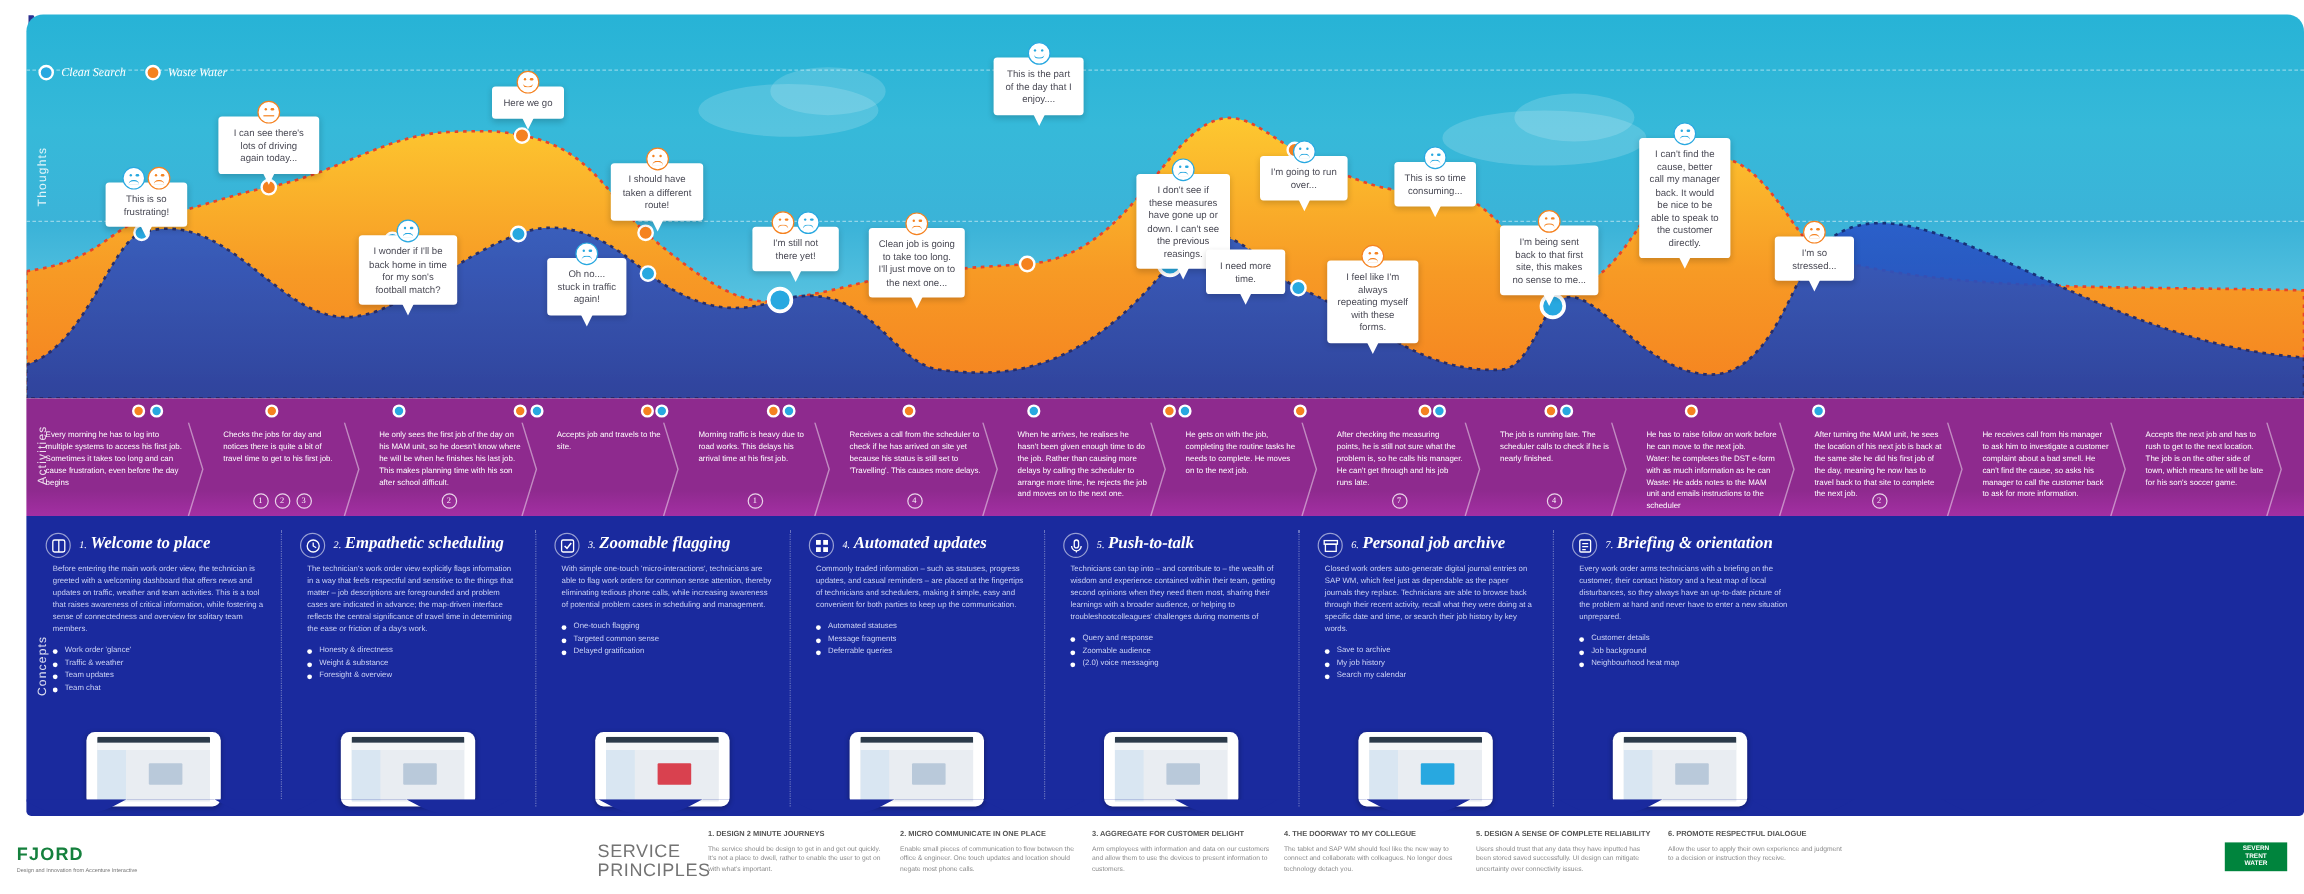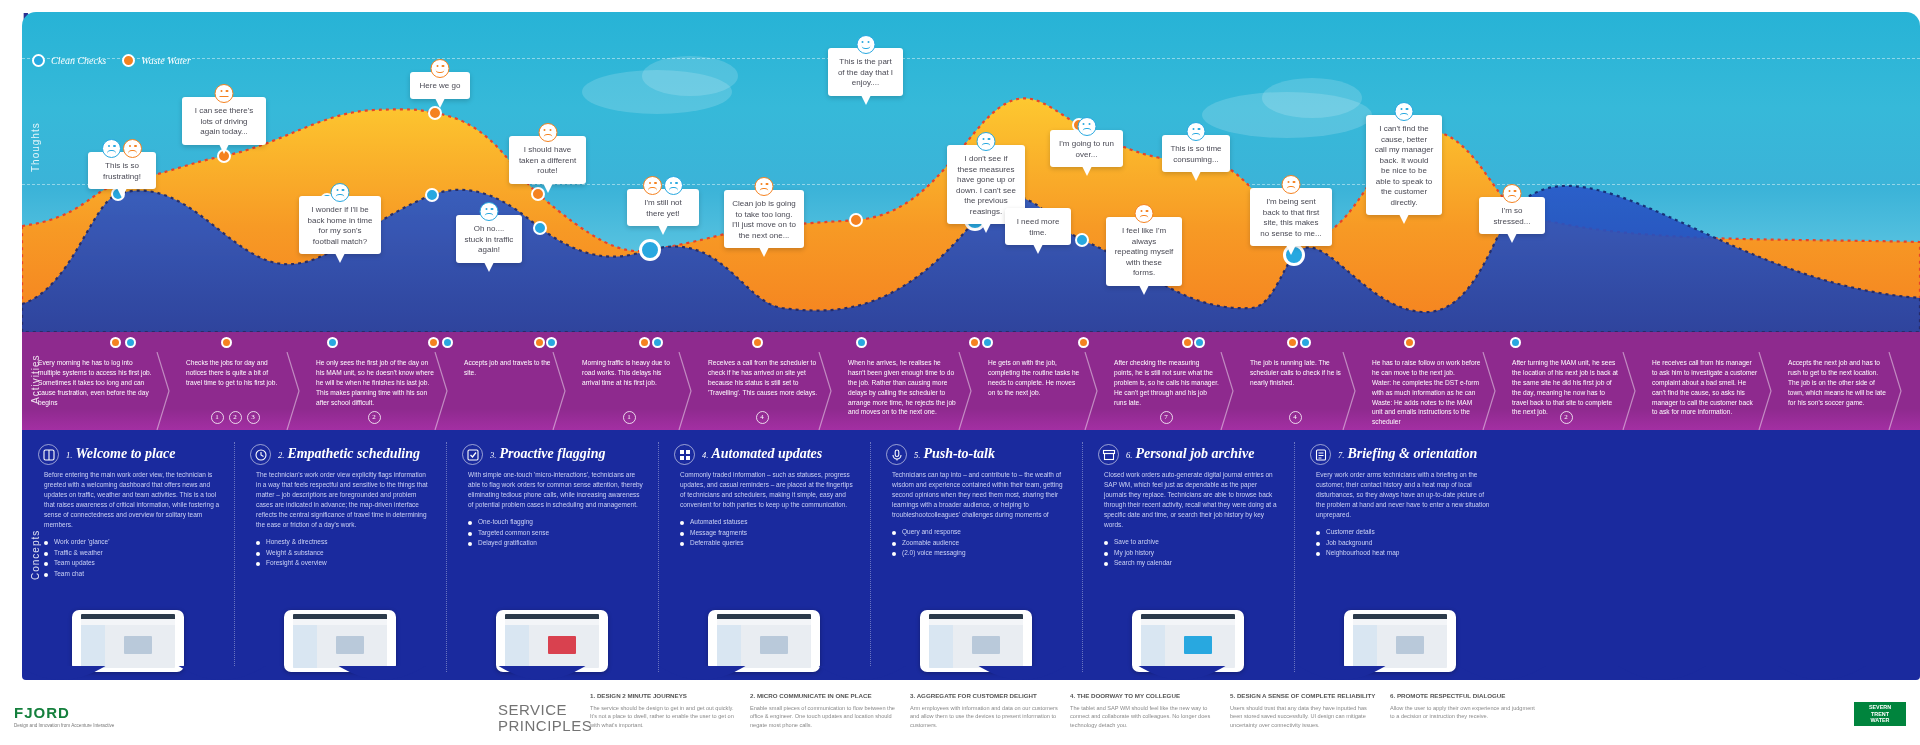--- a/index.html
+++ b/index.html
@@ -207,21 +207,21 @@
       <path d="M0,292 C50,276 70,190 96,182 C160,162 200,236 250,250 C300,264 340,210 410,183
                C460,164 500,202 518,216 C570,254 600,246 628,238 C700,218 720,290 760,296
                C820,304 880,298 953,208 C1000,150 1030,216 1060,228 C1120,252 1160,300 1230,296
                C1250,294 1260,258 1272,243 C1300,210 1340,296 1400,300 C1450,304 1470,228 1488,202
                C1560,110 1700,272 1898,286 L1898,320 L0,320 Z" fill="url(#gClean)" opacity=".92" stroke="#16256f" stroke-width="2.2" stroke-dasharray="3 4"></path>
     </svg>
 
     <div class="legend">
       <div class="legend-item">
         <span class="legend-dot clean"></span>
-        <span class="legend-label">Clean Checks</span>
+        <span class="legend-label">Clean Search</span>
       </div>
       <div class="legend-item">
         <span class="legend-dot waste"></span>
         <span class="legend-label">Waste Water</span>
       </div>
     </div>
 
     <div id="nodes">
         <div class="node waste" style="left: 89px; top: 165px;"></div>
         <div class="node clean" style="left: 89px; top: 175px;"></div>
@@ -528,21 +528,21 @@
         </div>
         <div class="concept" style="flex: 0 0 212px;">
           <div class="concept-divider"></div>
           <div class="c-head">
             <span class="c-icon">
               <svg width="22" height="22" viewBox="-11 -11 22 22">
                 <rect x="-5" y="-5" width="10" height="10" rx="1.2" fill="none" stroke="#fff" stroke-width="1.1"></rect>
                 <path d="M-2.5,0 L-0.5,2 L3,-2.5" fill="none" stroke="#fff" stroke-width="1.3"></path>
               </svg>
             </span>
-            <span><span class="c-num">3.</span><span class="c-title">Proactive flagging</span></span>
+            <span><span class="c-num">3.</span><span class="c-title">Zoomable flagging</span></span>
           </div>
           <div class="c-body">With simple one-touch 'micro-interactions', technicians are able to flag work orders for common sense attention, thereby eliminating tedious phone calls, while increasing awareness of potential problem cases in scheduling and management.</div>
           <ul class="c-list">
             <li>One-touch flagging</li>
             <li>Targeted common sense</li>
             <li>Delayed gratification</li>
           </ul>
           <div class="device">
             <div class="screen">
               <div class="scr-bar"></div>

